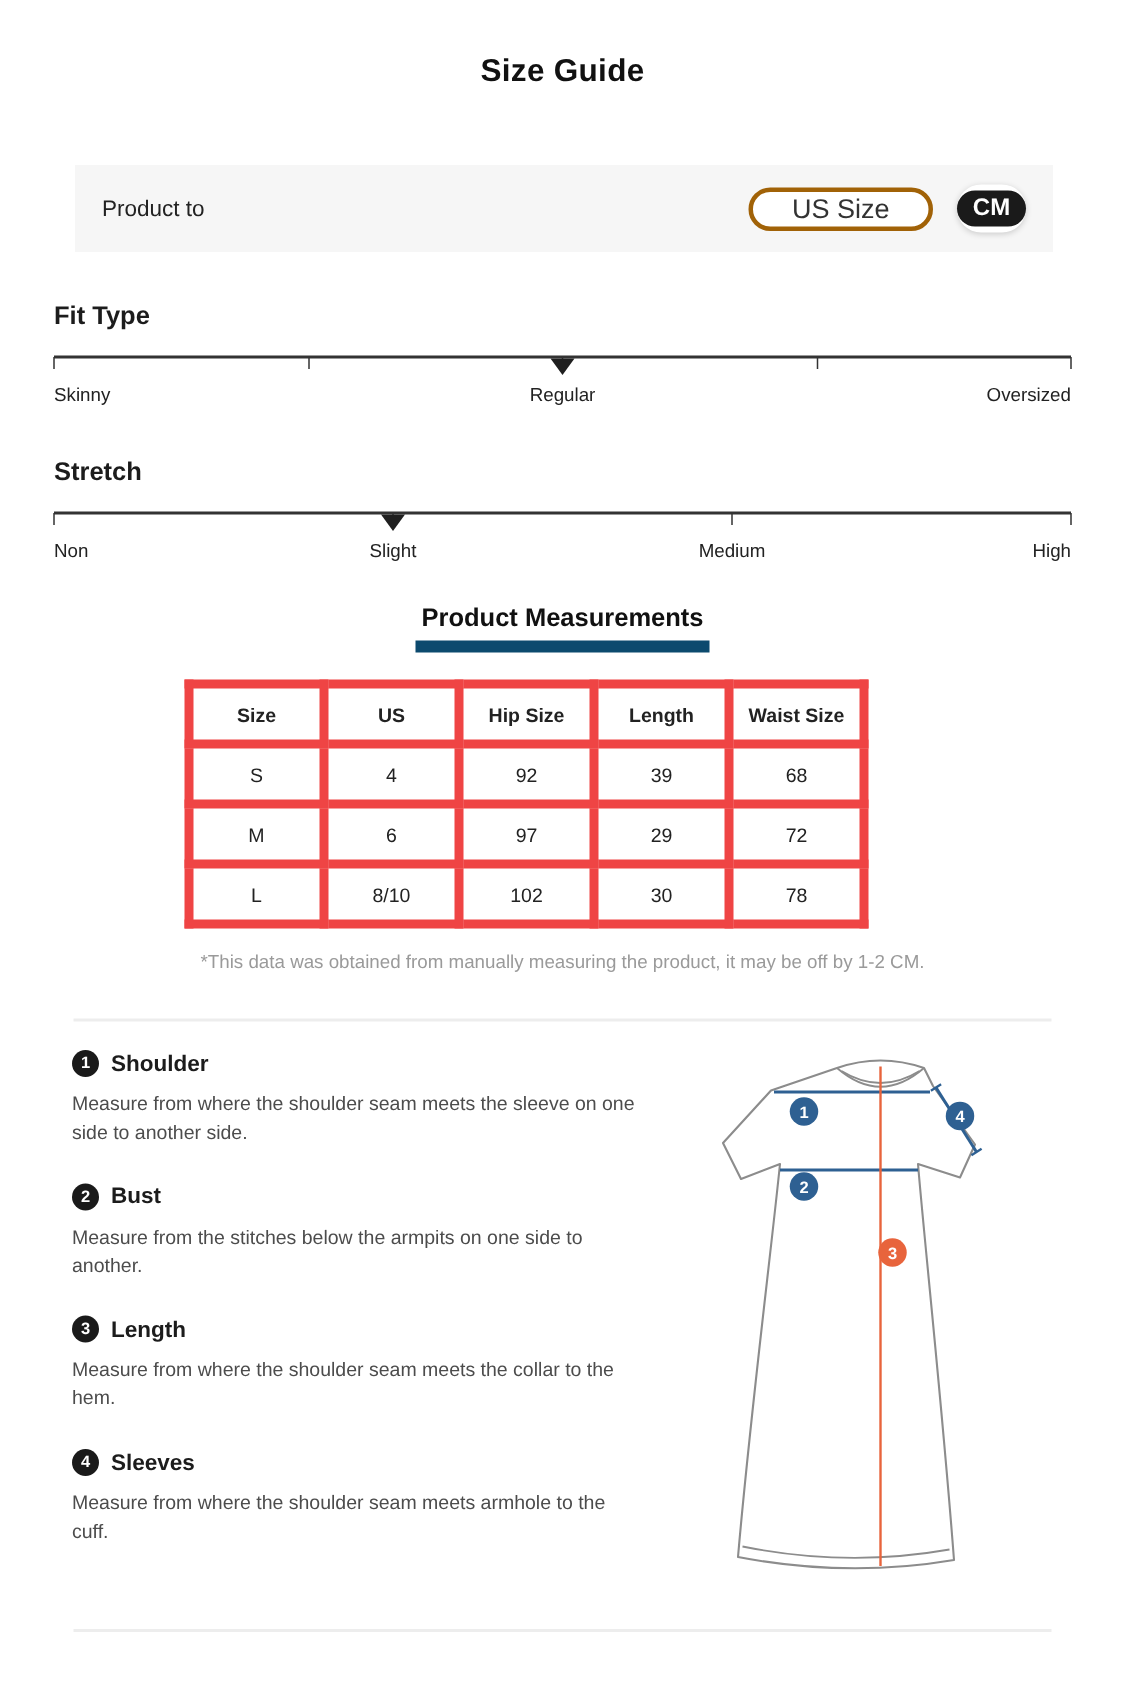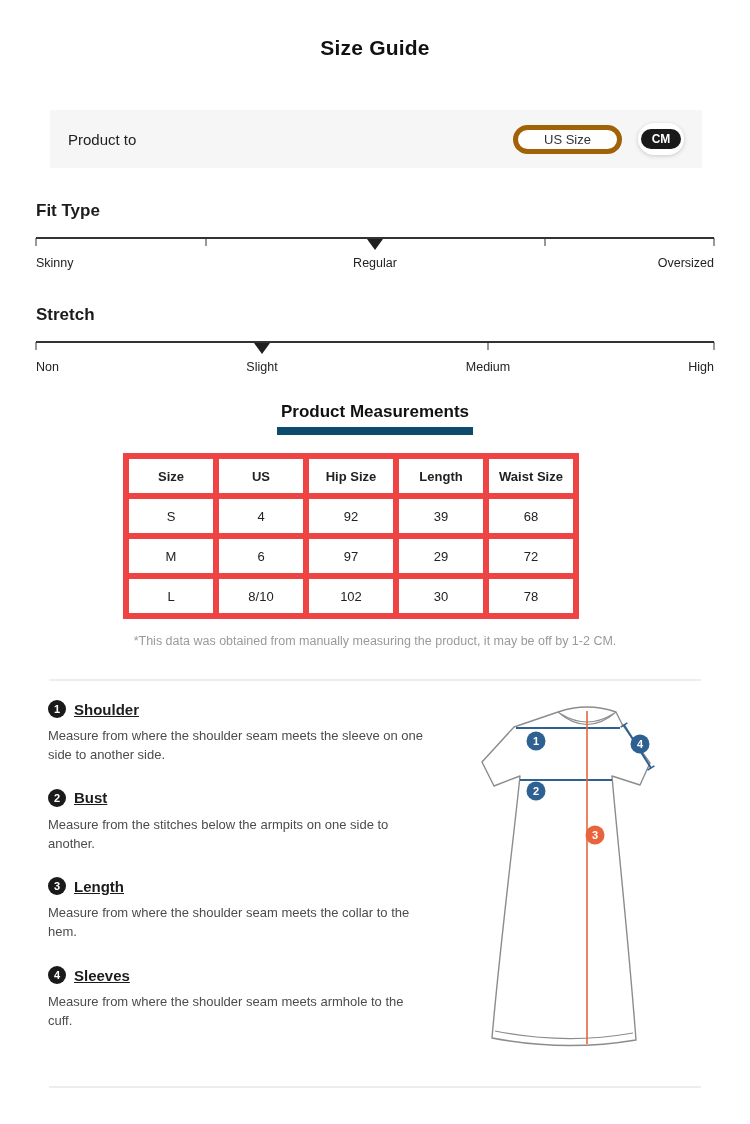--- a/index.html
+++ b/index.html
@@ -6,23 +6,23 @@
   html,body { width: 750px; height: 1124px; background:#fff; font-family:"Liberation Sans", sans-serif; color:#222; overflow:hidden; }
 
   .page { width:750px; height:852px; position:relative; }
 
   .page-title { text-align:center; padding-top:36px; font-size:21px; font-weight:bold; color:#111; letter-spacing:.2px; }
 
   
   .switch-bar { margin:50px 48px 0 50px; height:58px; background:#f6f6f6; display:flex; align-items:center; padding:0 18px; }
   .switch-label { font-size:15px; color:#222; }
   .switch-spacer { flex:1; }
-  .size-btn { height:29px; padding:0 26px; background:#fff; border:5px solid #a16207; border-radius:15px; font-size:13px; color:#333; display:flex; align-items:center; justify-content:center; cursor:pointer; margin-right:16px; }
+  .size-btn { height:29px; padding:0 26px; background:#fff; border:3px solid #a16207; border-radius:15px; font-size:18px; color:#333; display:flex; align-items:center; justify-content:center; cursor:pointer; margin-right:16px; }
   .unit-toggle { width:46px; height:32px; background:#fff; border-radius:16px; box-shadow:0 1px 4px rgba(0,0,0,.18); display:flex; align-items:center; justify-content:center; cursor:pointer; }
-  .unit-knob { background:#1a1a1a; color:#fff; font-size:12px; font-weight:bold; border-radius:12px; padding:4px 11px; line-height:1; }
+  .unit-knob { background:#1a1a1a; color:#fff; font-size:16px; font-weight:bold; border-radius:12px; padding:4px 11px; line-height:1; }
 
   
   .sliders { margin:0 36px; }
   .slider-title { font-size:17px; font-weight:bold; color:#1c1c1c; margin-top:33px; }
   .slider-title.first { margin-top:33px; }
   .track { position:relative; margin-top:16px; height:10px; }
   .track-line { position:absolute; top:0; left:0; right:0; height:2px; background:#333; }
   .tick { position:absolute; top:1px; width:1px; height:8px; background:#333; transform:translateX(-50%); }
   .marker { position:absolute; top:2px; width:0; height:0; border-left:8px solid transparent; border-right:8px solid transparent; border-top:11px solid #1f1f1f; transform:translateX(-50%); }
   .slider-labels { position:relative; height:16px; margin-top:9px; font-size:12.5px; color:#222; }
@@ -42,21 +42,21 @@
   .divider { margin:31px 49px 0 49px; border-top:2px solid #ededed; }
 
   
   .howto { margin:0 48px; }
   .howto-heading { margin-top:24px; font-size:18px; font-weight:normal; color:#333; }
   .howto-row { display:flex; margin-top:14px; }
   .mi-col { flex:0 0 400px; padding-top:5px; }
   .mi { margin-bottom:24px; }
   .mi-head { display:flex; align-items:center; }
   .num-badge { width:18px; height:18px; border-radius:50%; background:#1a1a1a; color:#fff; font-size:11px; font-weight:bold; display:flex; align-items:center; justify-content:center; margin-right:8px; }
-  .mi-title { font-size:15px; font-weight:bold; color:#1c1c1c;text-decoration:underline; }
+  .mi-title { font-size:15px; font-weight:bold; color:#1c1c1c; }
   .mi-desc { margin-top:9px; font-size:13px; line-height:1.45; color:#4c4c4c; max-width:382px; }
   .dress-svg { margin-left:auto; flex:0 0 232px; }
 </style>
 </head>
 <body>
 
 <div class="page">
 
   <div class="page-title">Size Guide</div>
 

